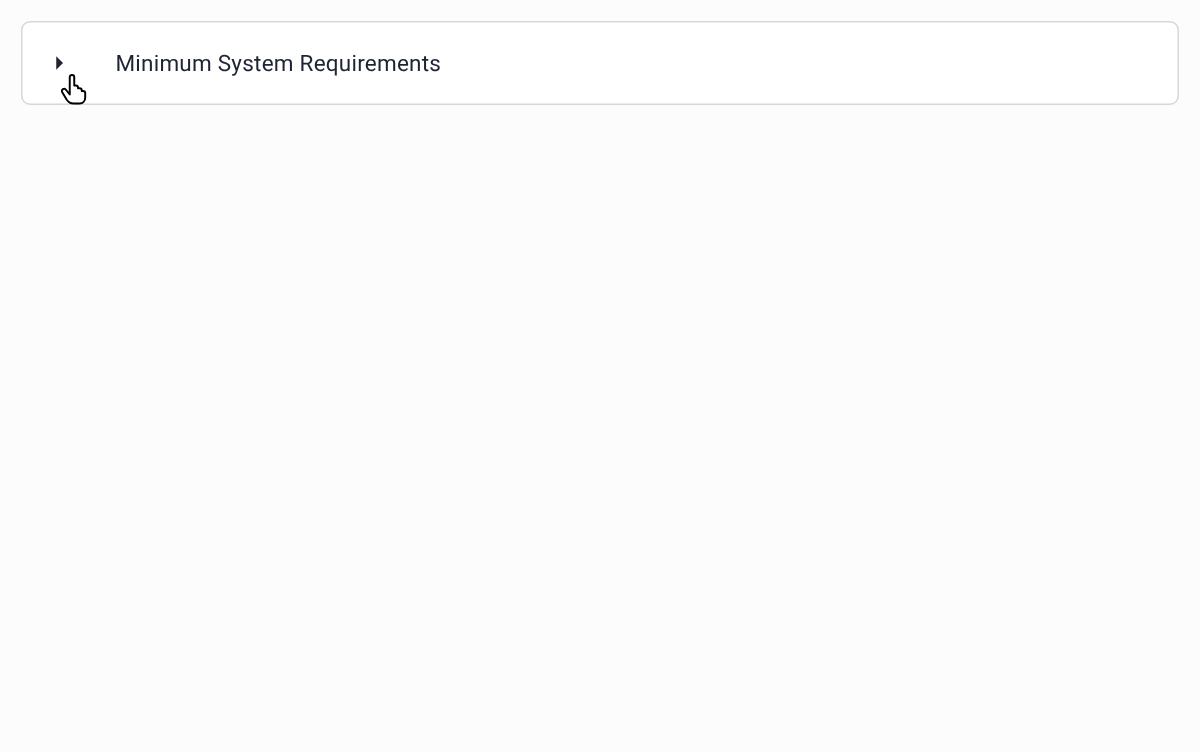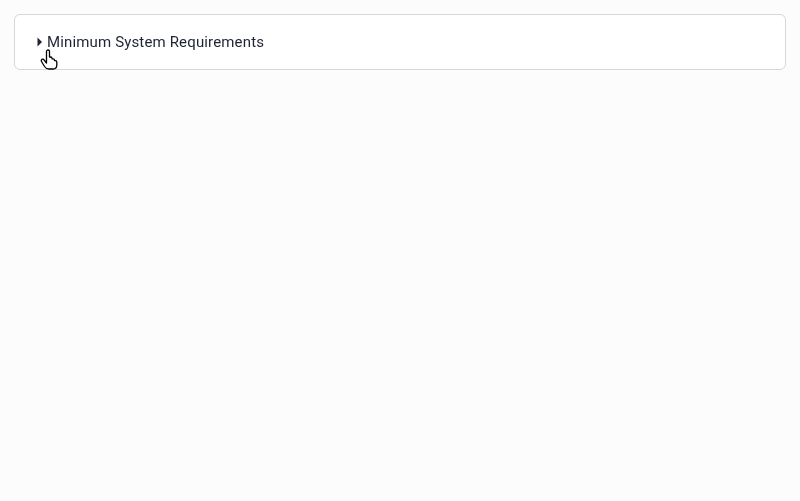--- a/index.html
+++ b/index.html
@@ -14,21 +14,21 @@
       height: 501px;
       padding: 14px;
     }
     .accordion-panel {
       border: 1px solid #d5d7db;
       border-radius: 6px;
       background: #ffffff;
       padding: 18px 16px;
       display: flex;
       align-items: center;
-      gap: 2px;
+      gap: 32px;
       cursor: pointer;
     }
     .chevron {
       width: 10px;
       height: 10px;
       display: flex;
       align-items: center;
       justify-content: center;
       margin-left: 4px;
     }

